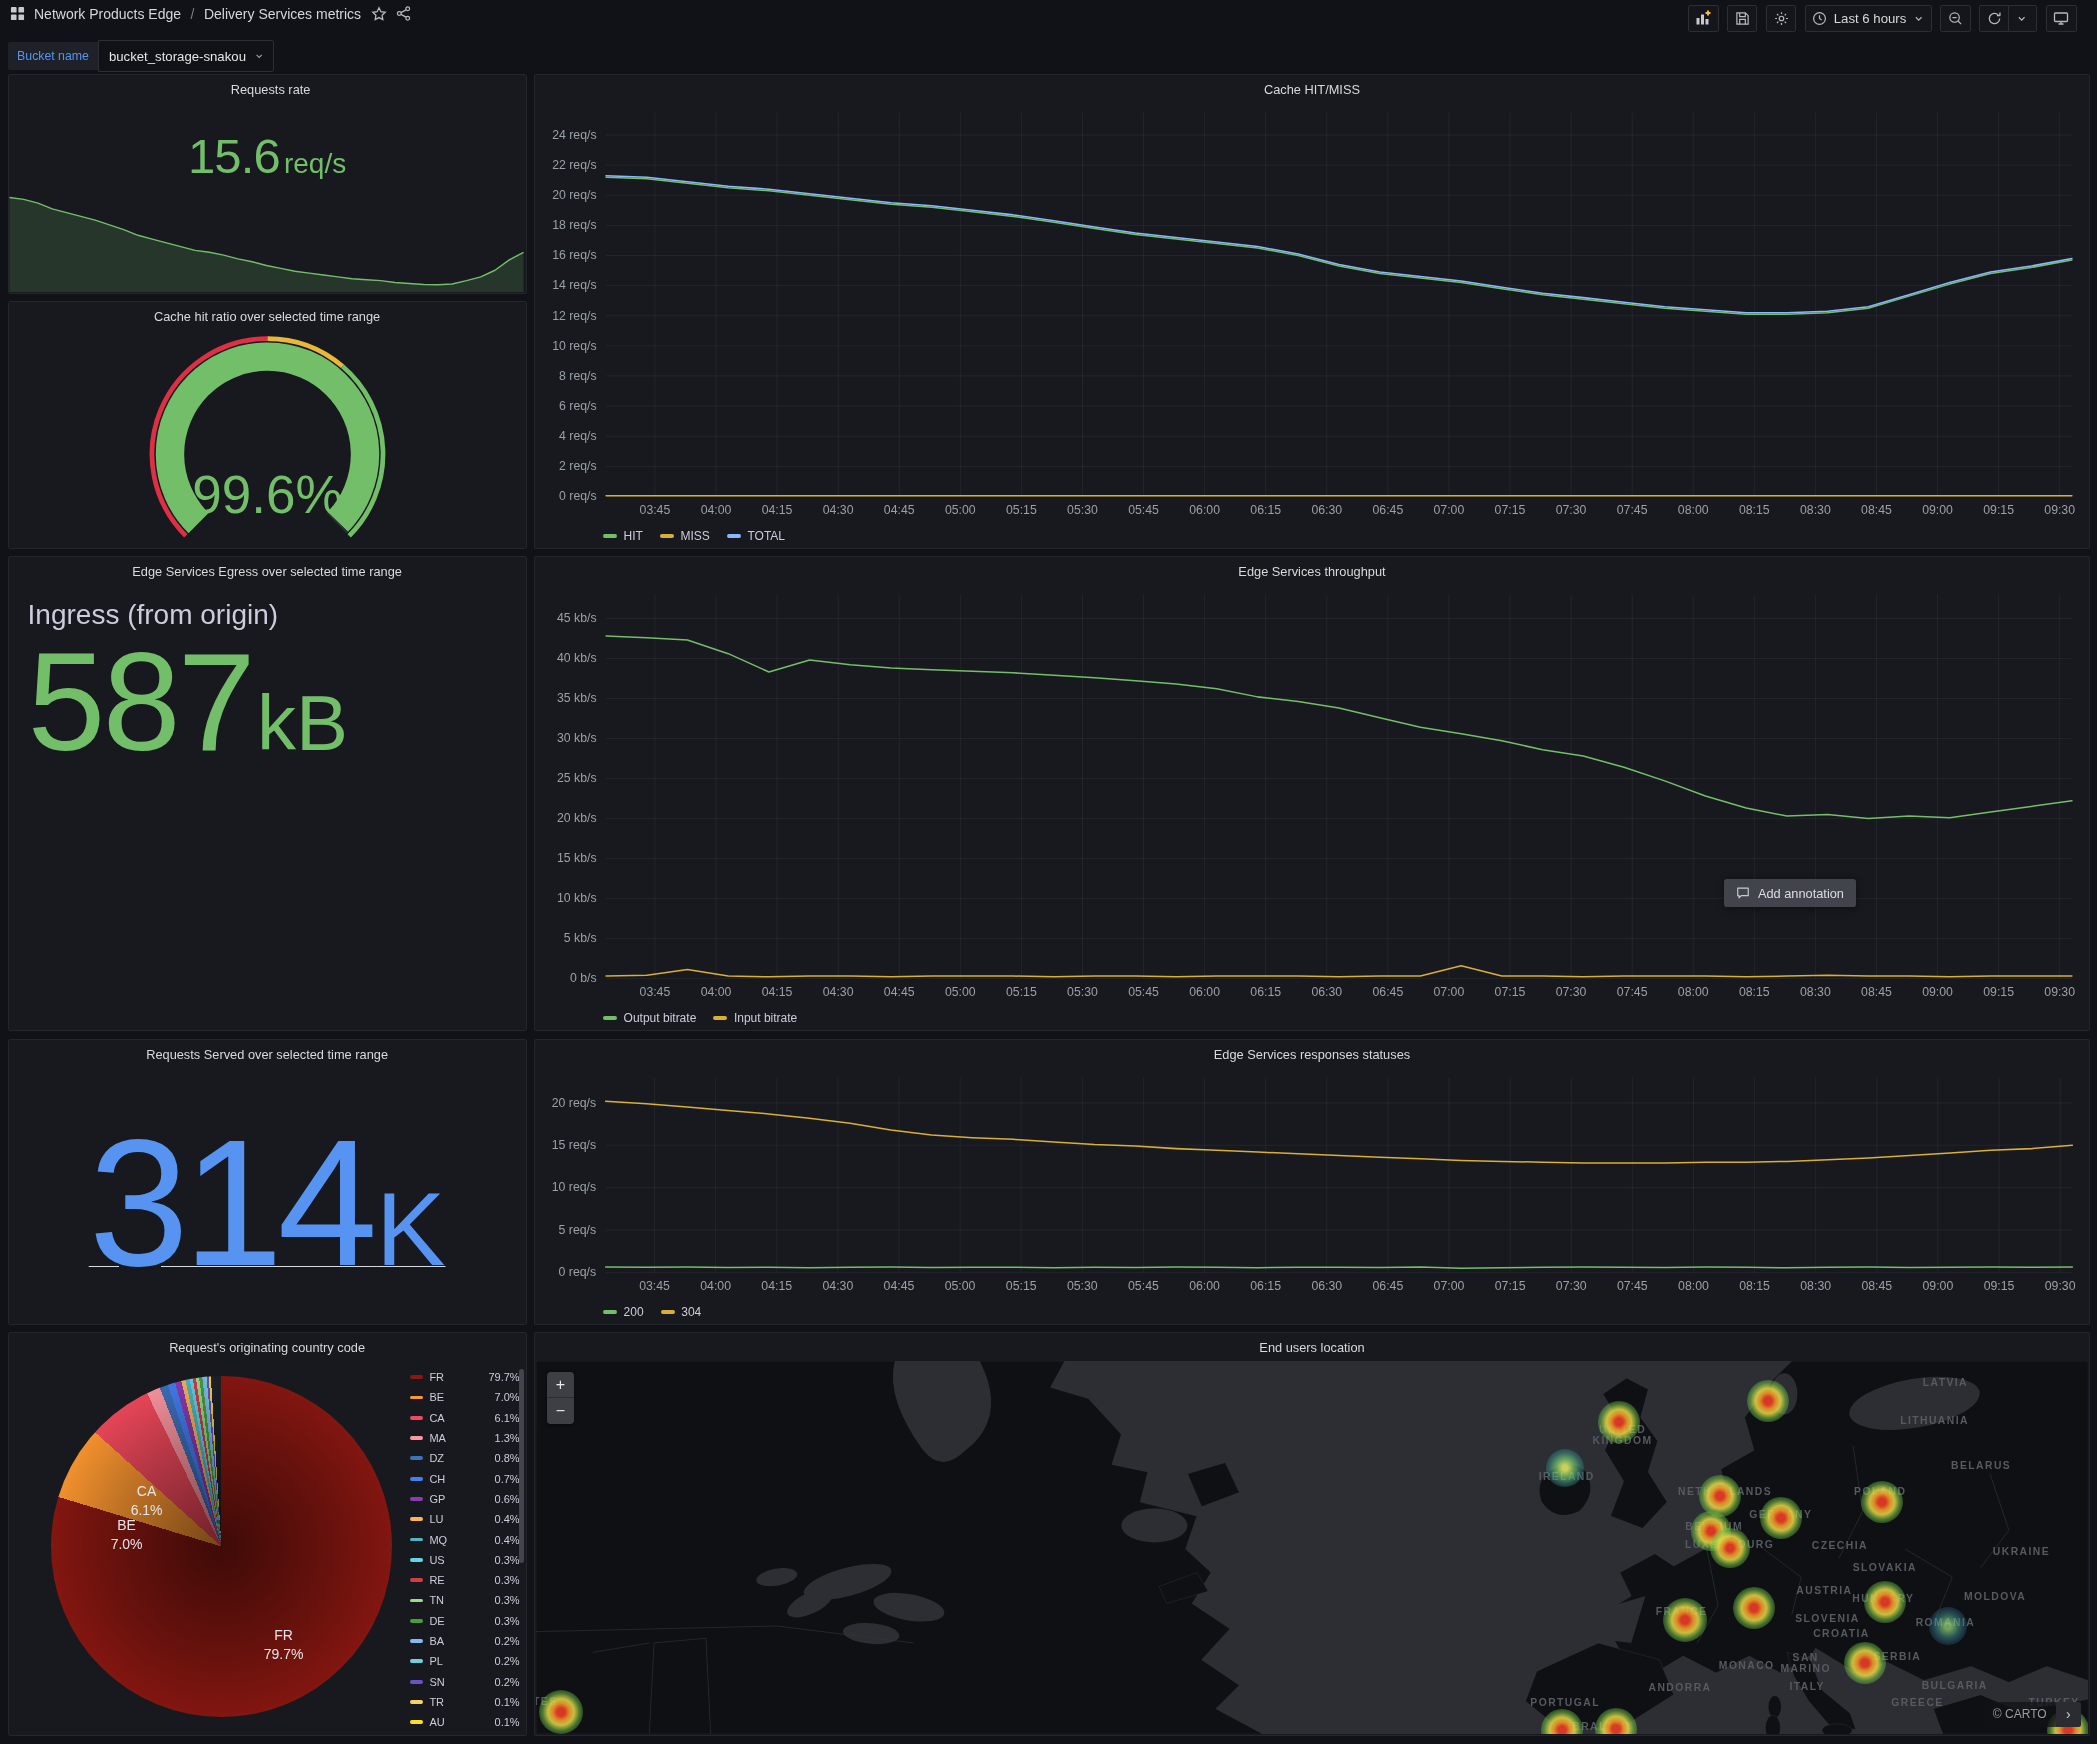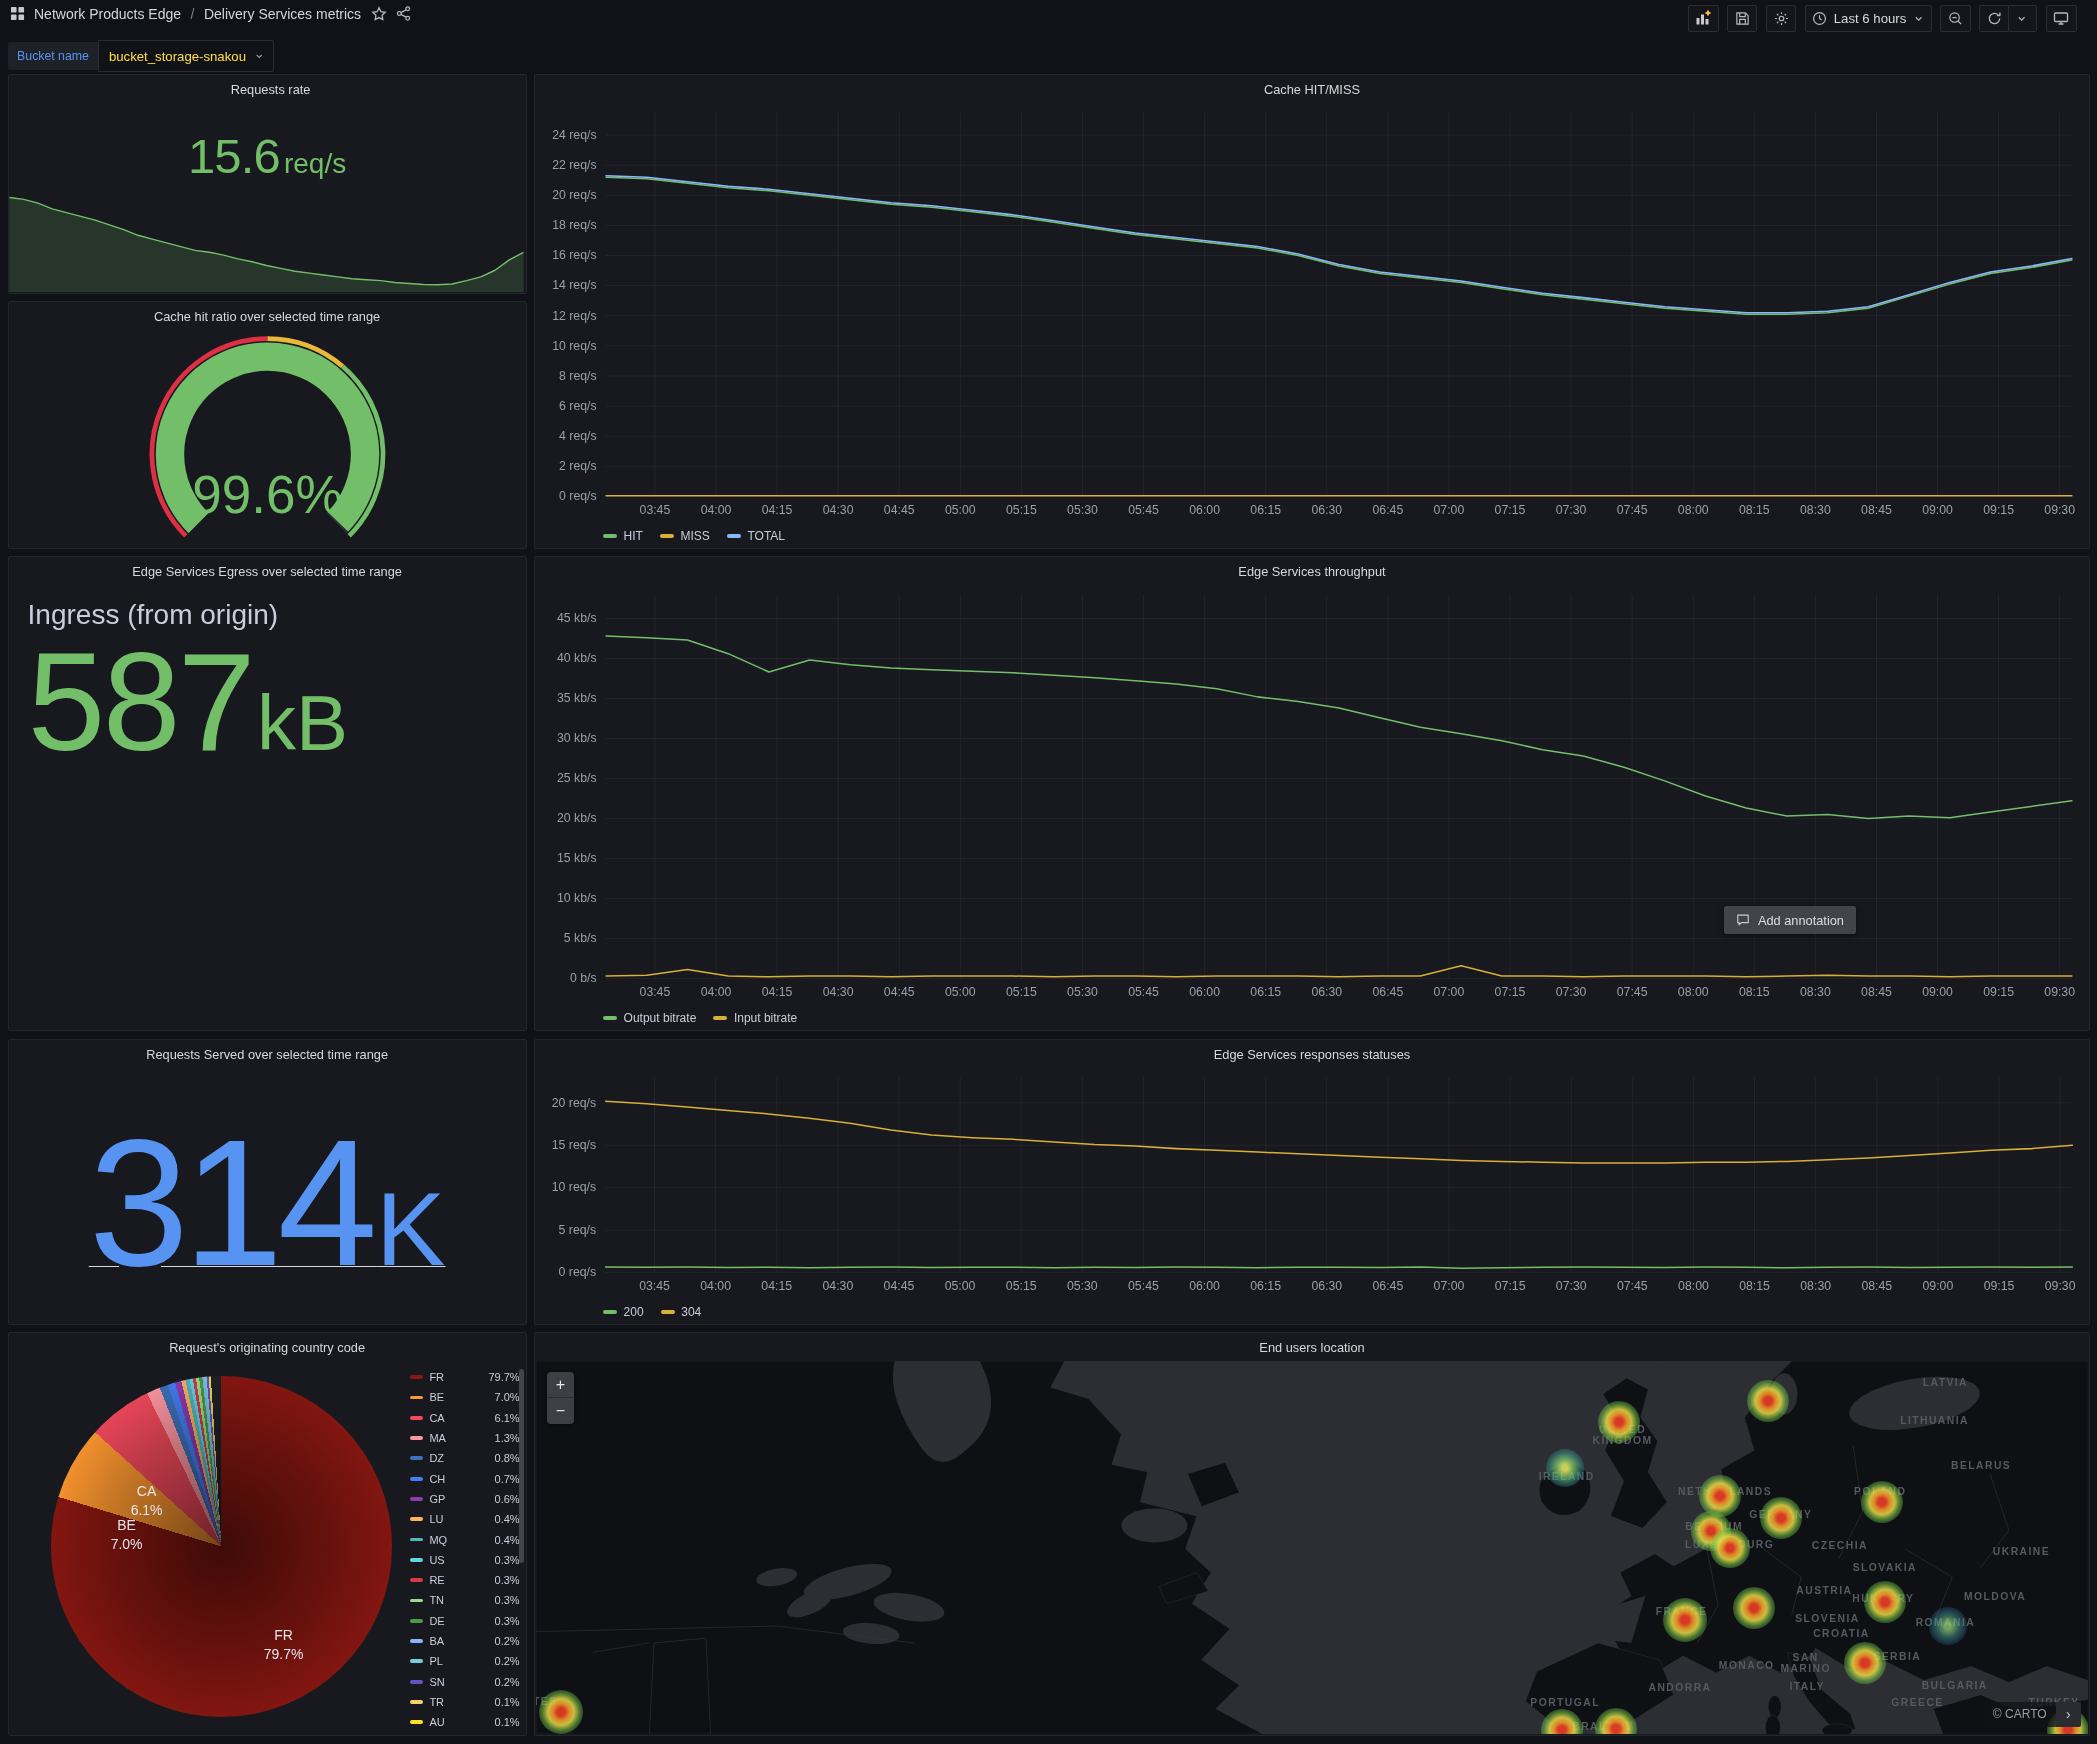--- a/index.html
+++ b/index.html
@@ -19,21 +19,21 @@
   .tb-group { display:flex; }
   .tb-group .tb-btn:first-child { border-right:none; border-radius:1.9px 0 0 1.9px; }
   .tb-group .tb-btn:last-child { border-radius:0 1.9px 1.9px 0; }
   .tb-text { color:#d8d9da; }
 
   
   .subnav { position:absolute; left:7.6px; top:40px; display:flex; align-items:center; }
   .var-label { height:28px; display:flex; align-items:center; padding:0 9.5px; background:#1f2128;
     color:#5794f2; font-size:12.3px; border-radius:1.9px 0 0 1.9px; }
   .var-value { height:32px; display:flex; align-items:center; gap:7.6px; padding:0 9.5px;
-    background:#111217; border:0.9px solid #2c2e35; color:#fde047; font-size:13.2px; border-radius:0 1.9px 1.9px 0; }
+    background:#111217; border:0.9px solid #2c2e35; color:#e5e5e5; font-size:13.2px; border-radius:0 1.9px 1.9px 0; }
 
   
   .panel { position:absolute; background:#17191e; border:0.9px solid #23262b; border-radius:1.9px; }
   .panel-title { height:28px; display:flex; align-items:center; justify-content:center;
     font-size:12.8px; font-weight:500; color:#d8d9da; cursor:pointer; }
 
   
   .stat-center { position:absolute; left:0; right:0; text-align:center; }
   .v-green { color:#73bf69; }
   .v-blue  { color:#5794f2; }
@@ -719,21 +719,21 @@
         </div>
       <div class="map-ctrl">
         <button>+</button>
         <button>−</button>
       </div>
       <div class="map-attrib">© CARTO</div>
       <div class="map-attrib-btn">›</div>
     </div>
   </div>
 
-  <div class="annot-tip" style="left:1724px;top:906px;">
+  <div class="annot-tip" style="left:1724px;top:879px;">
     <svg width="14" height="14" viewBox="0 0 16 16" fill="none" stroke="#c9cbd0" stroke-width="1.3">
         <path d="M2 2.5h12v8.5H6l-2.5 2.5V11H2z" stroke-linejoin="round"></path>
       </svg>
     <span>Add annotation</span>
   </div>
 
 </div>
 
 
 </body></html>

